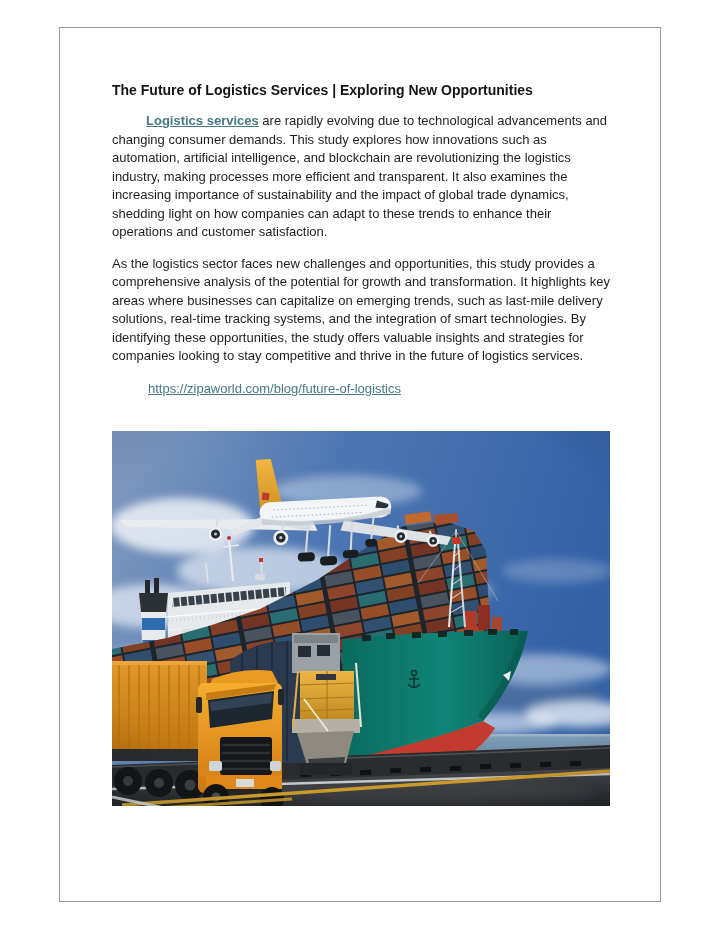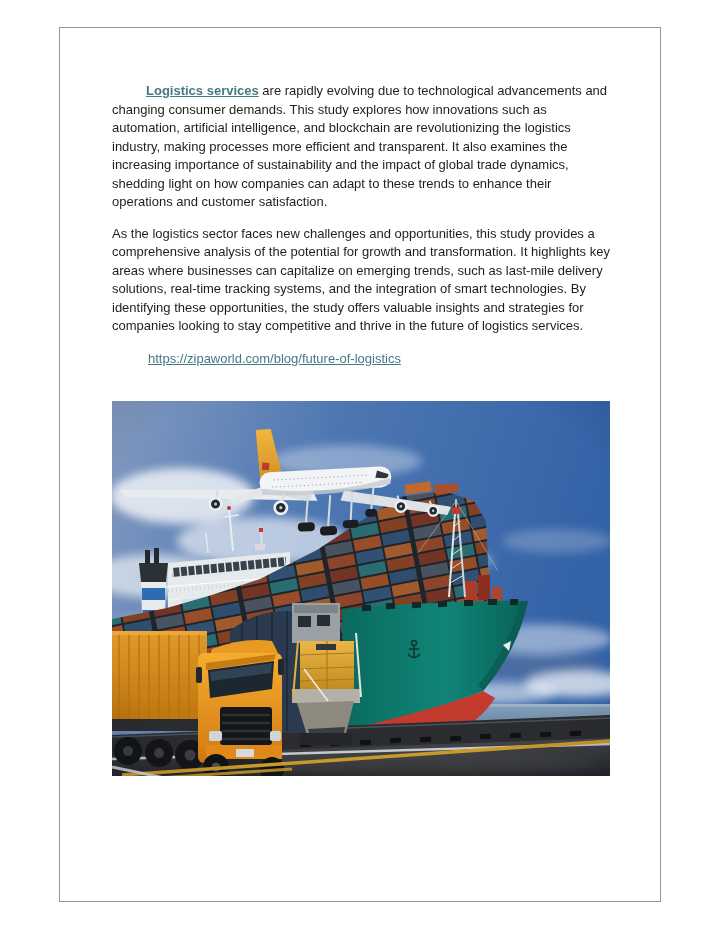--- a/index.html
+++ b/index.html
@@ -15,20 +15,21 @@
   a.doc-link.bold{font-weight:bold;padding-left:34px;}
   figure.hero{margin:33px 0 0 0;padding:0;width:498px;height:375px;line-height:0;}
   figure.hero svg{display:block;}
 </style>
 </head>
 <body>
 
 <div class="page">
   <div class="content">
 
+    <h1 class="title">The Future of Logistics Services | Exploring New Opportunities</h1>
 
     <p class="para"><a class="doc-link bold" href="#">Logistics services</a><span> are rapidly evolving due to technological advancements and changing consumer demands. This study explores how innovations such as automation, artificial intelligence, and blockchain are revolutionizing the logistics industry, making processes more efficient and transparent. It also examines the increasing importance of sustainability and the impact of global trade dynamics, shedding light on how companies can adapt to these trends to enhance their operations and customer satisfaction.</span></p>
 
     <p class="para">As the logistics sector faces new challenges and opportunities, this study provides a comprehensive analysis of the potential for growth and transformation. It highlights key areas where businesses can capitalize on emerging trends, such as last-mile delivery solutions, real-time tracking systems, and the integration of smart technologies. By identifying these opportunities, the study offers valuable insights and strategies for companies looking to stay competitive and thrive in the future of logistics services.</p>
 
     <p class="para url-line"><a class="doc-link" href="#">https://zipaworld.com/blog/future-of-logistics</a></p>
 
     <figure class="hero">
       <svg viewBox="0 0 498 375" width="498" height="375" role="img" aria-label="Logistics collage photo: a four-engine jet airliner with a gold tail landing over a teal container ship stacked with colorful cargo containers, a white ship bridge and striped funnel, an orange container truck and a yellow-nosed freight locomotive on a coastal road">
         <defs>

